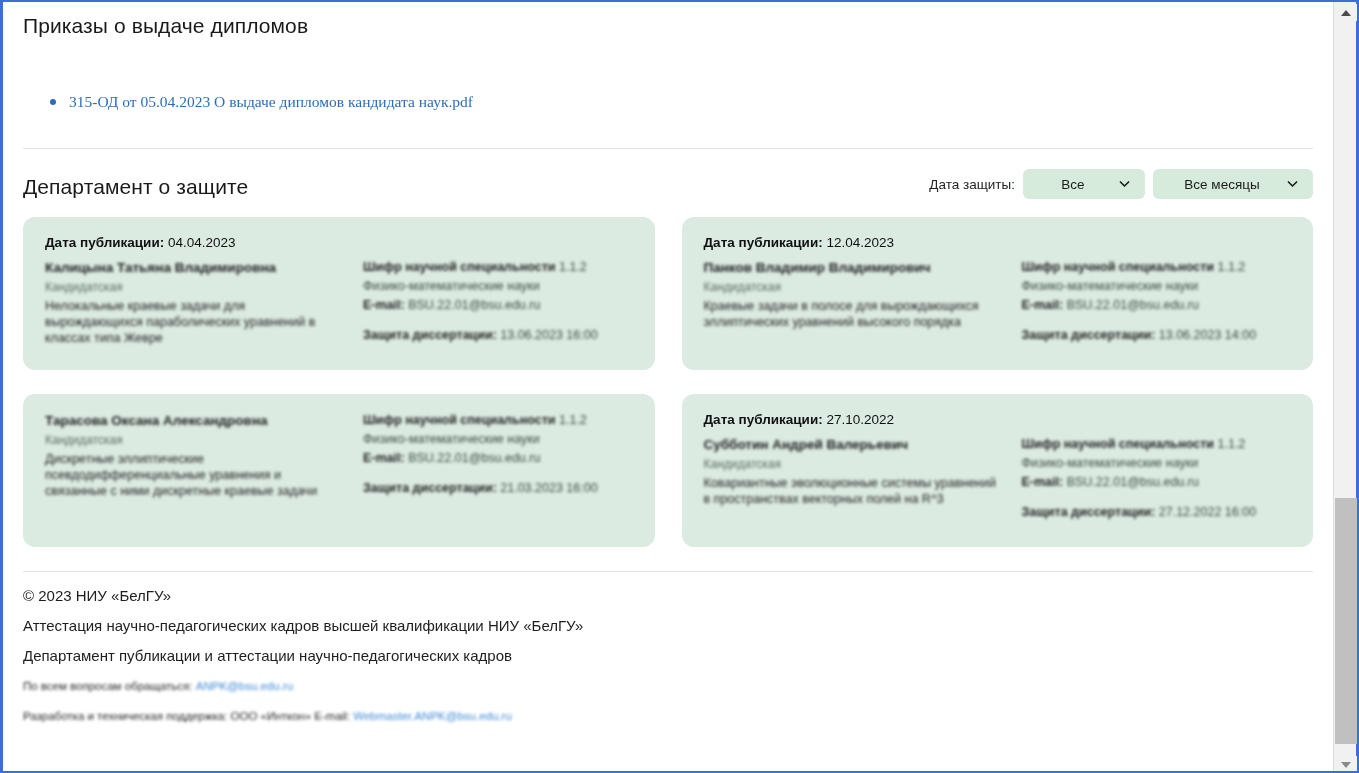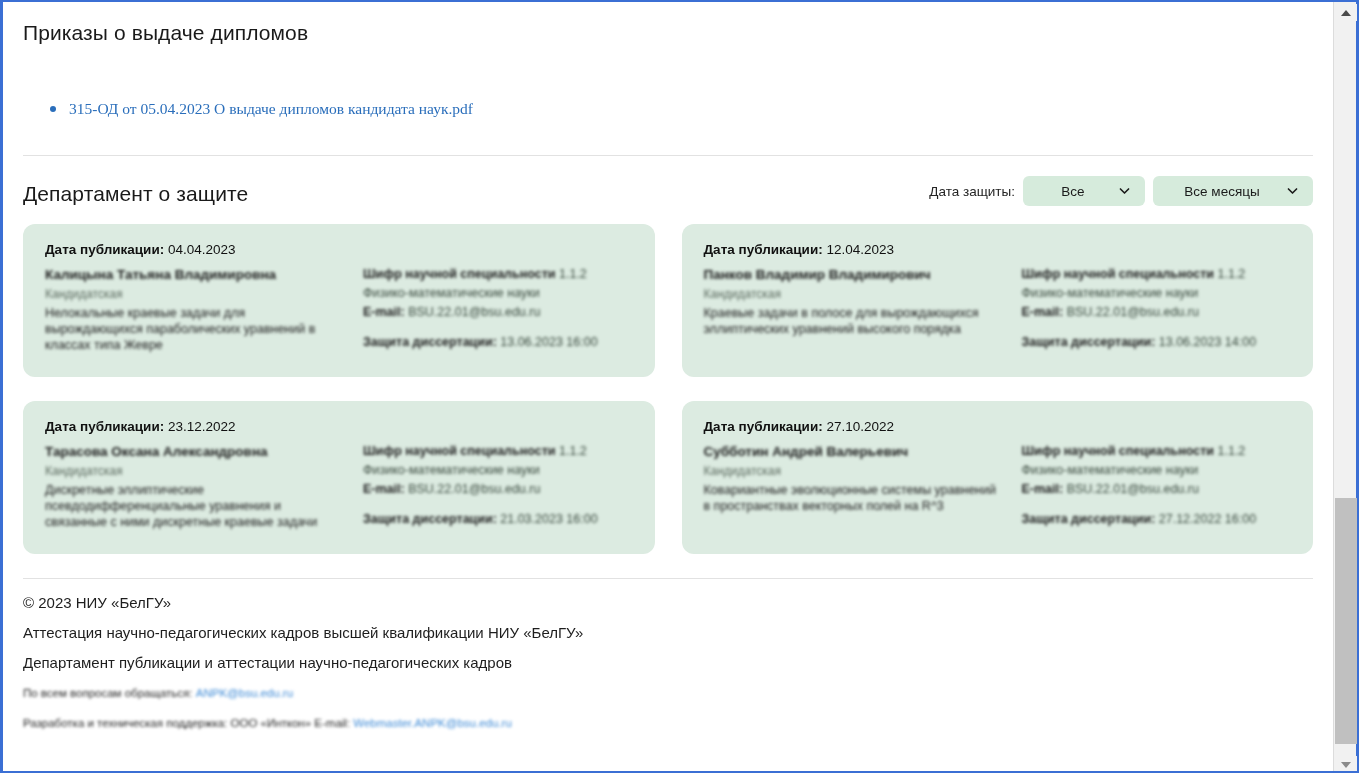--- a/index.html
+++ b/index.html
@@ -34,21 +34,21 @@
   
   .section-title {
     font-size: 21px;
     color: #1a1a1a;
     font-weight: 400;
     margin: 0;
     padding-top: 6px;
     letter-spacing: 0.1px;
   }
 
-  #orders-title { padding-top: 19px; }
+  #orders-title { padding-top: 12px; }
 
   .orders-list {
     margin: 0;
     padding: 0;
     list-style: none;
     font-family: Liberation Serif, serif;
   }
   .orders-list li {
     position: relative;
     padding-left: 46px;
@@ -345,24 +345,20 @@
             </div>
             <div class="kv defense blur">
               <span class="k">Защита диссертации:</span>
               <span class="v">13.06.2023 14:00</span>
             </div>
           </div>
         </div>
       </div>
 
       <div class="card">
-        <div class="pub-date">
-          <span class="lbl">Дата публикации:</span>
-          <span class="val">23.12.2022</span>
-        </div>
         <div class="card-body">
           <div class="col-left">
             <div class="person-name blur">Тарасова Оксана Александровна</div>
             <div class="degree blur">Кандидатская</div>
             <div class="topic blur">Дискретные эллиптические псевдодифференциальные уравнения и связанные с ними дискретные краевые задачи</div>
           </div>
           <div class="col-right">
             <div class="kv blur">
               <span class="k">Шифр научной специальности</span>
               <span class="v">1.1.2</span>

